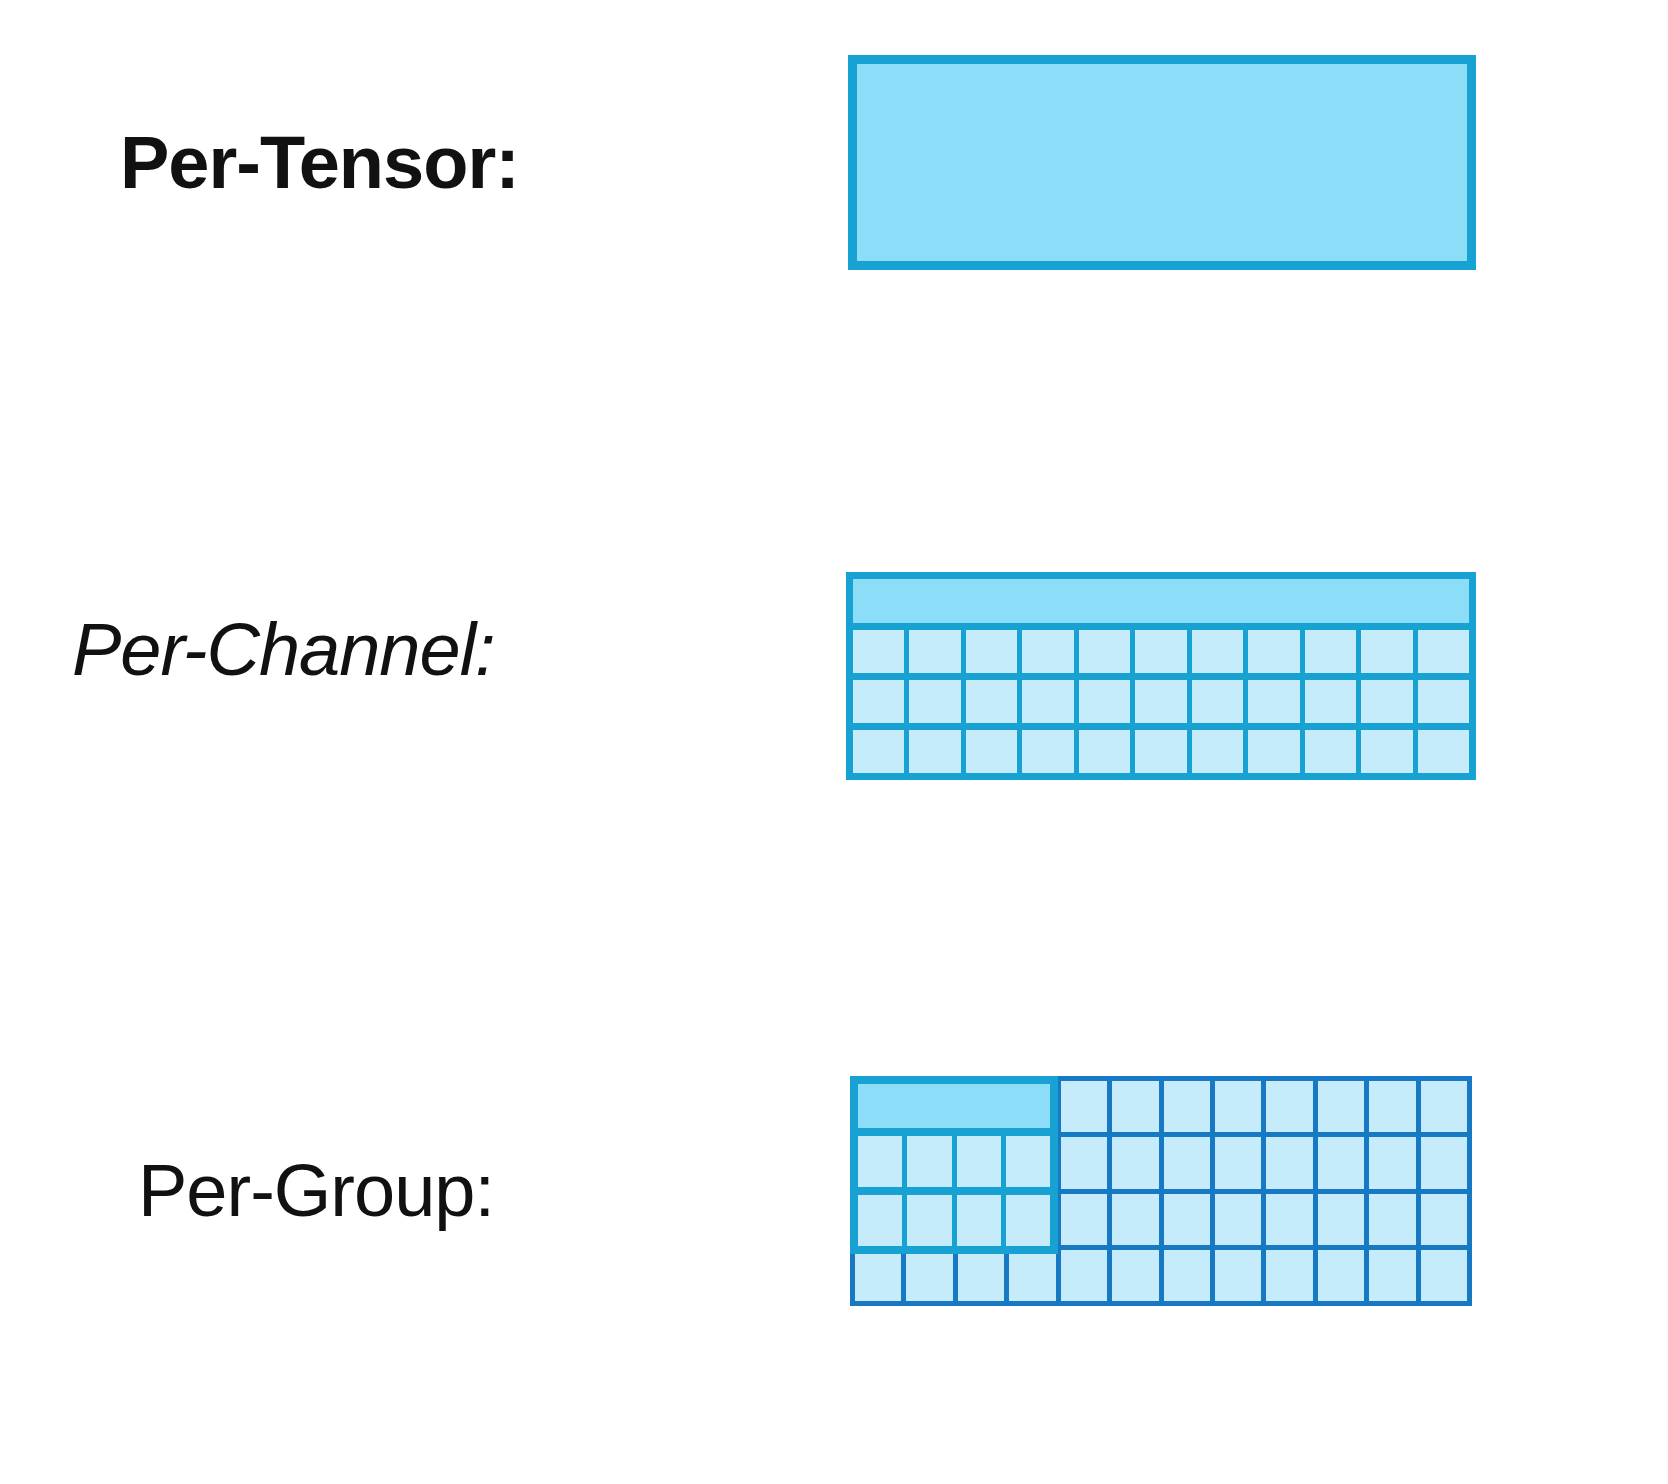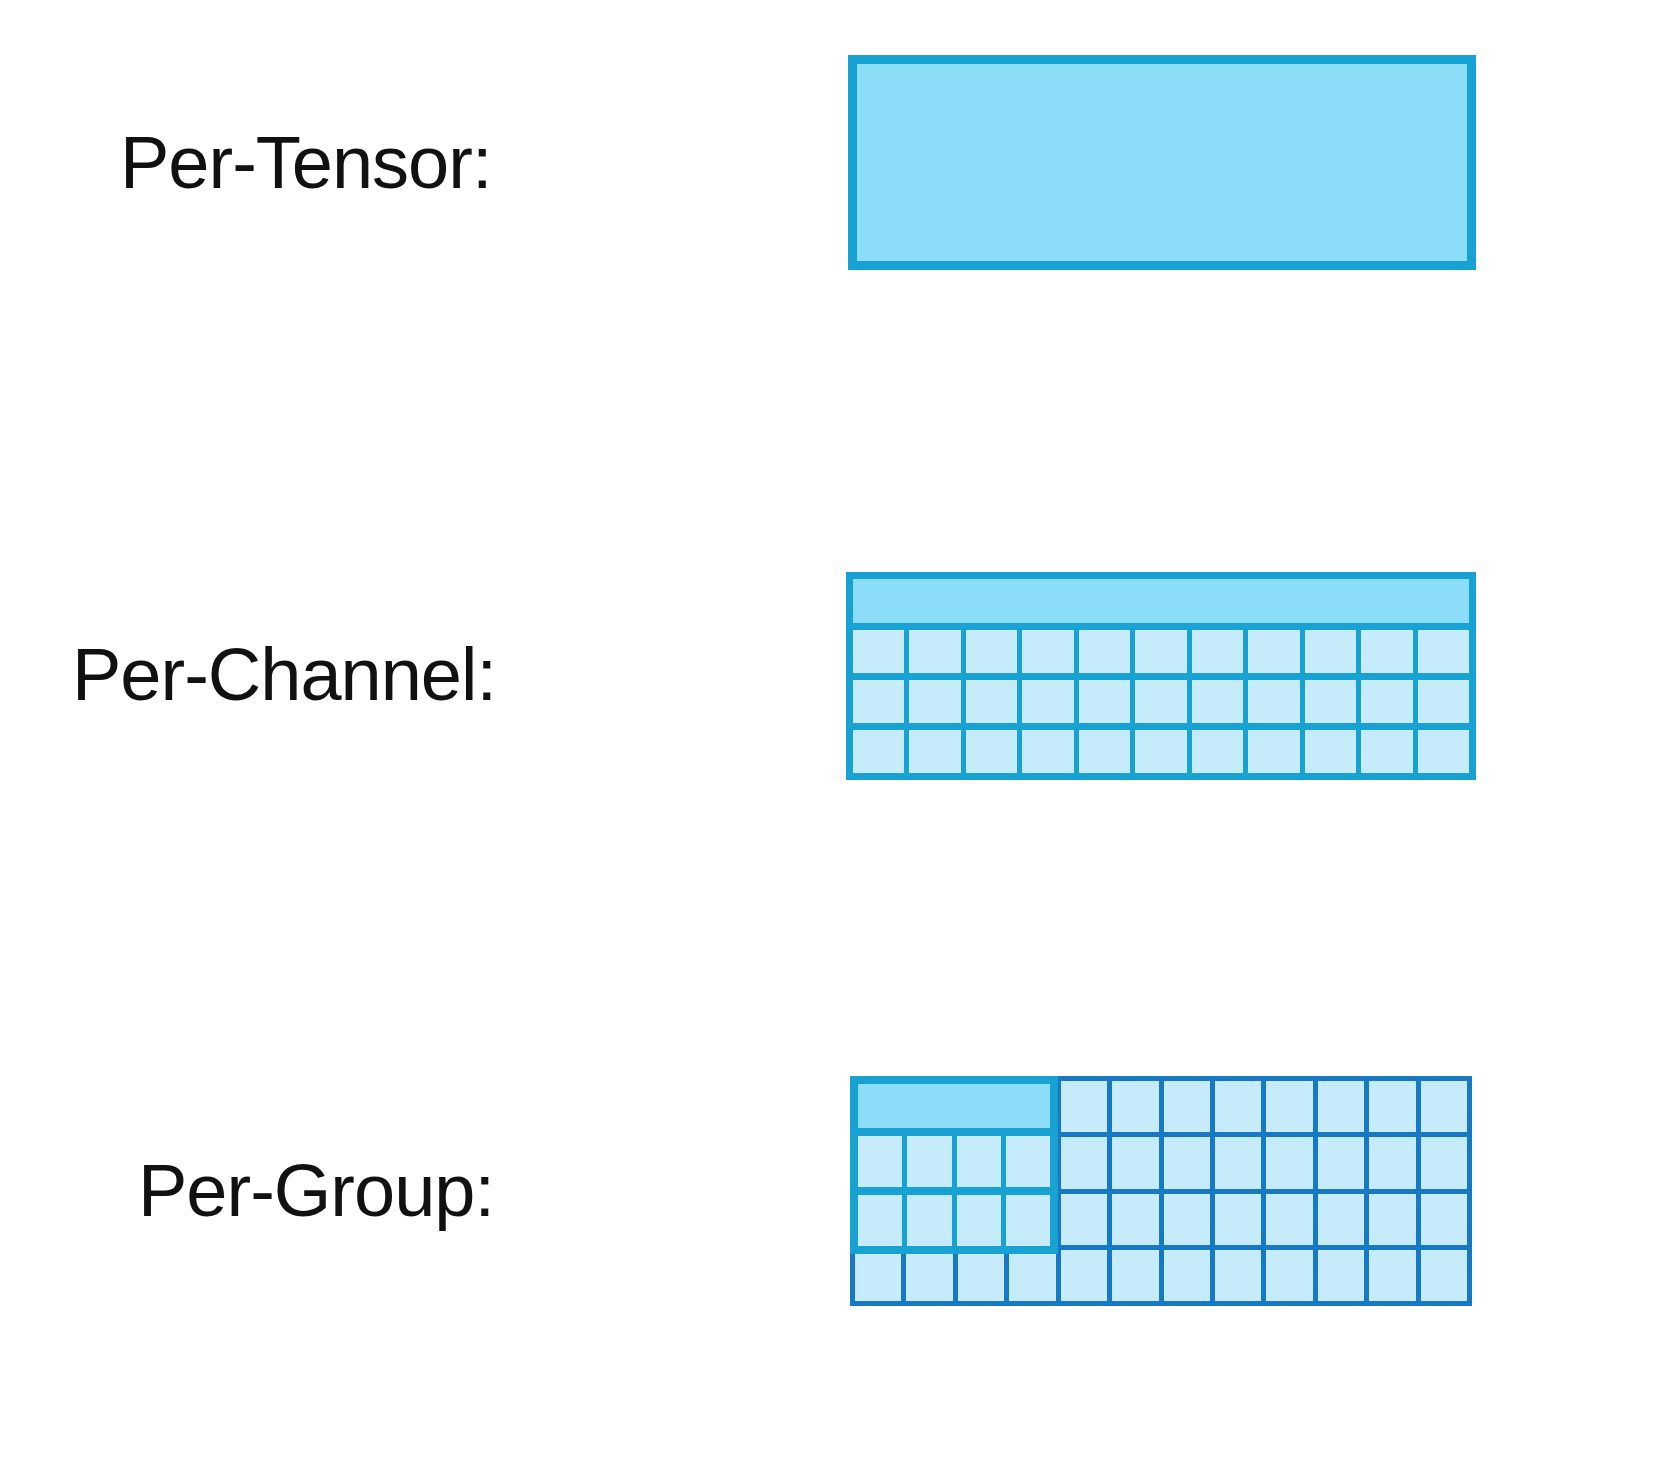--- a/index.html
+++ b/index.html
@@ -34,22 +34,22 @@
 
   
   .label {
     position: absolute;
     color: #111111;
     font-size: 74px;
     font-weight: 400;
     letter-spacing: -1px;
     white-space: nowrap;
   }
-  #label-tensor  { left: 120px; top: 120px; }
-  #label-channel { left: 72px;  top: 632px; }
+  #label-tensor  { left: 120px; top: 120px; font-weight: bold; }
+  #label-channel { left: 72px;  top: 607px; font-style: italic; }
   #label-group   { left: 138px; top: 1148px; text-align: right; }
 
   
   .tensor-block {
     position: absolute;
     left: 848px;
     top: 55px;
     width: 628px;
     height: 215px;
     box-sizing: border-box;

